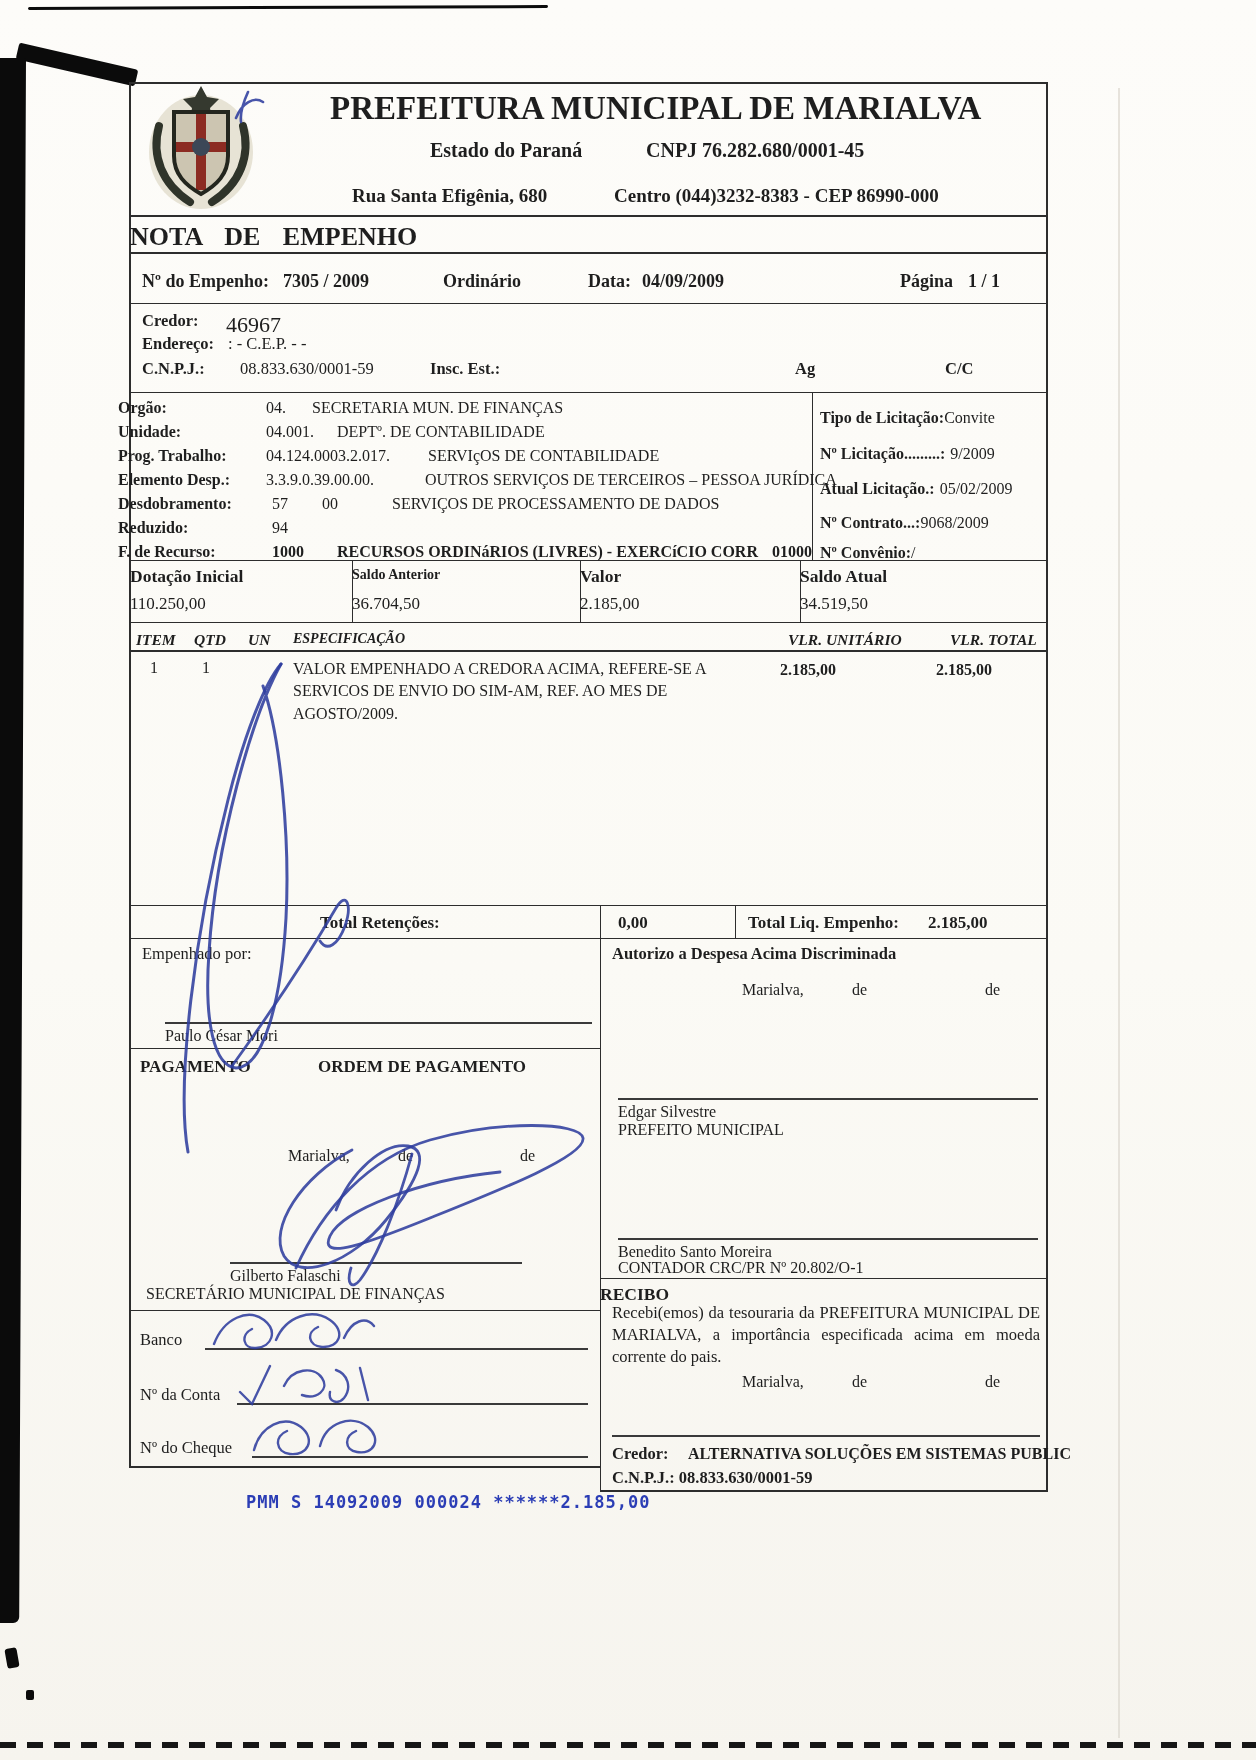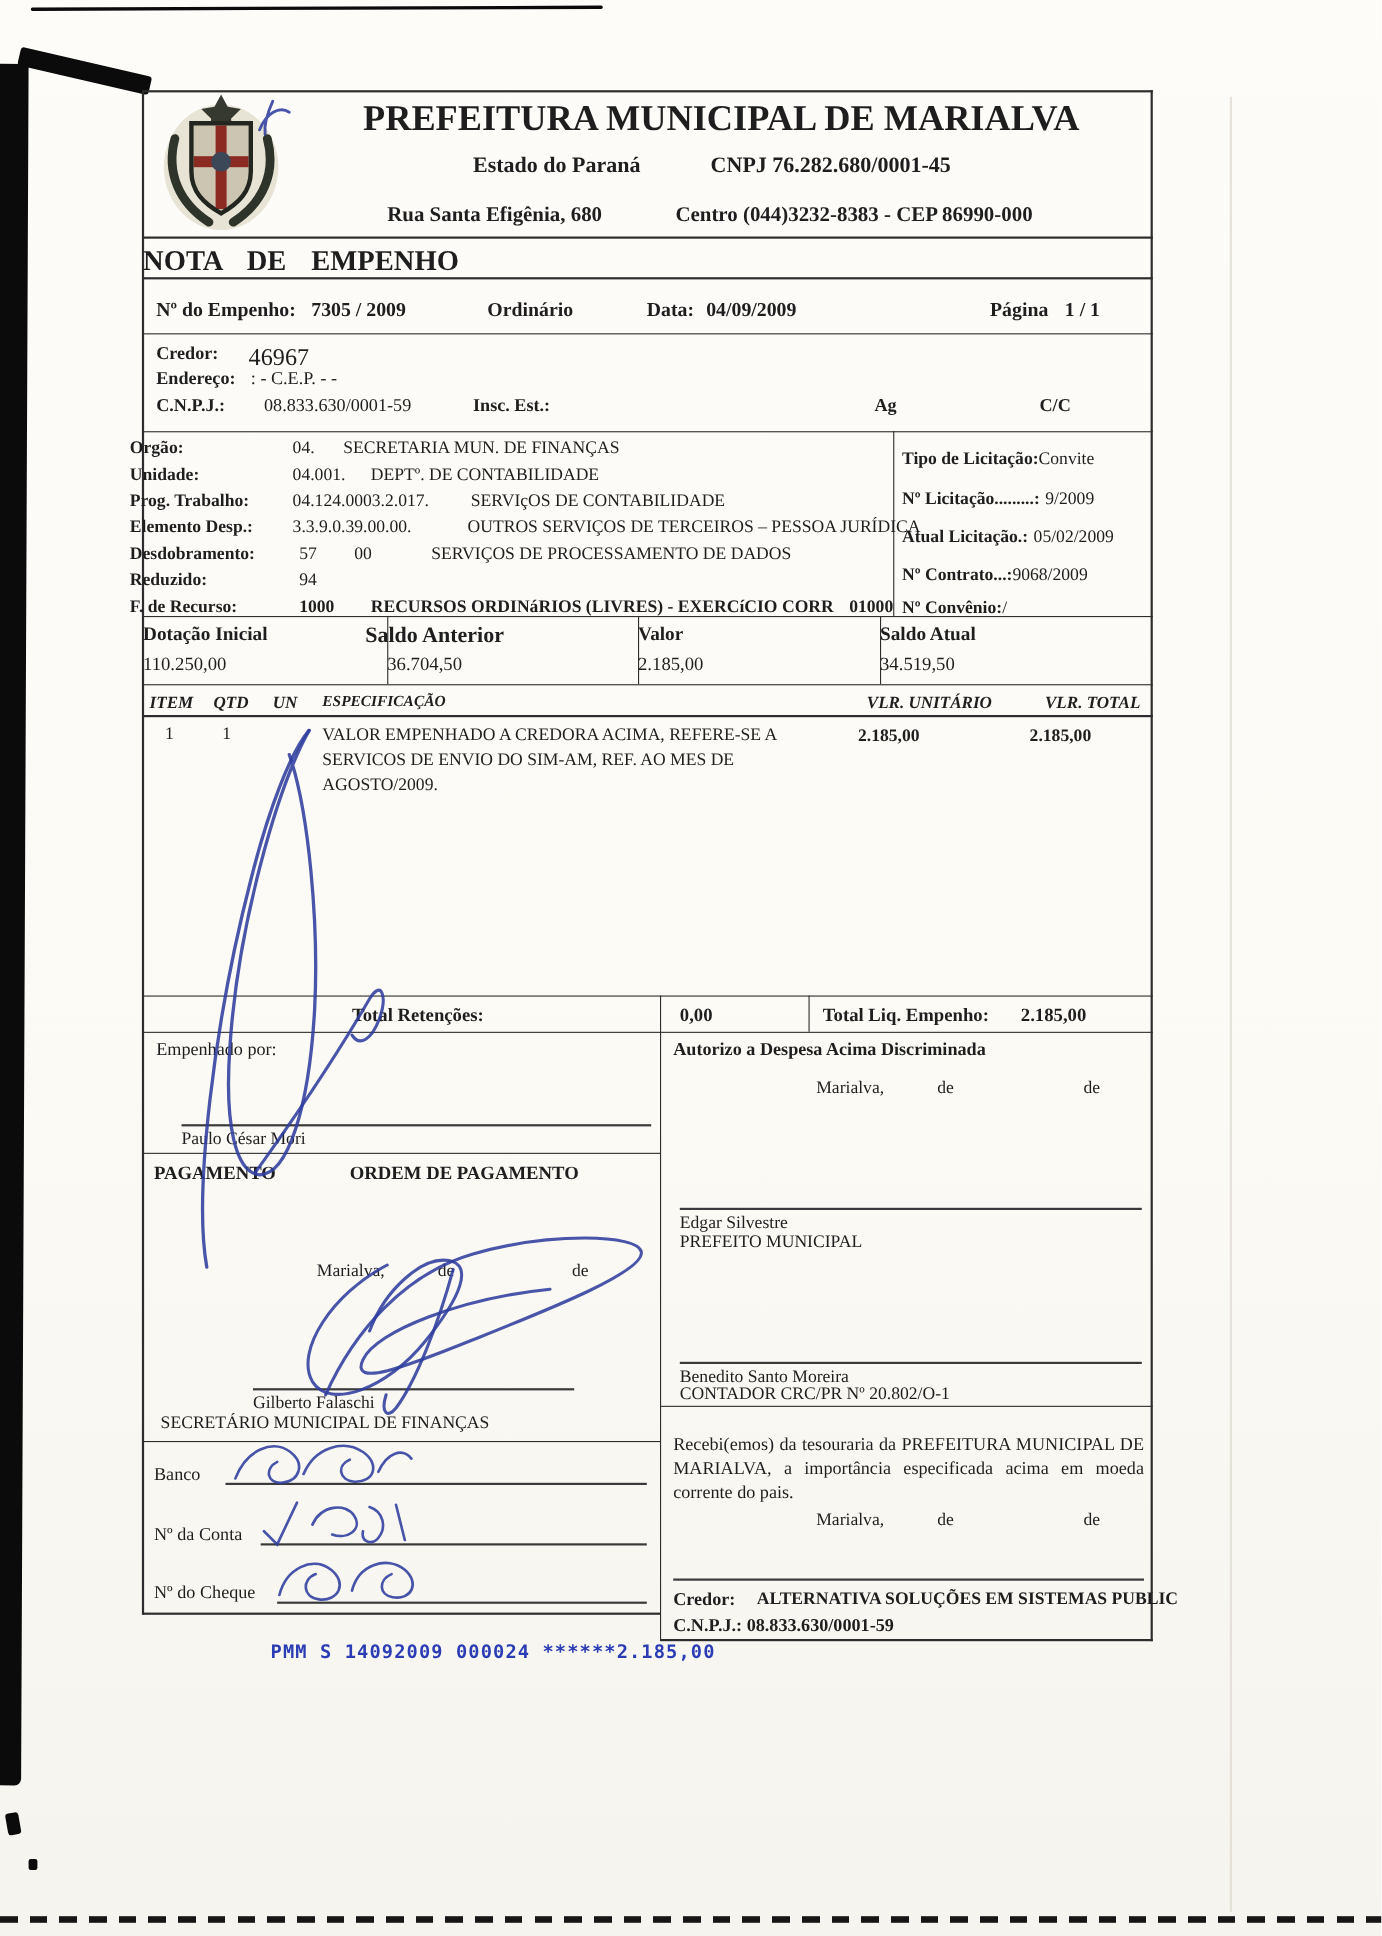--- a/index.html
+++ b/index.html
@@ -145,21 +145,21 @@
     <span class="b">Atual Licitação.:</span><span style="margin-left:5px">05/02/2009</span>
   </div>
   <div class="t" style="left:820px;top:513px">
     <span class="b">Nº Contrato...:</span><span>9068/2009</span>
   </div>
   <div class="t" style="left:820px;top:543px">
     <span class="b">Nº Convênio:</span><span>/</span>
   </div>
 
   <div class="t b ctr" style="left:130px;top:566px;width:222px;font-size:17.5px">Dotação Inicial</div>
-  <div class="t b ctr" style="left:332px;top:566px;width:228px;font-size:20px">Saldo Anterior</div>
+  <div class="t b ctr" style="left:352px;top:566px;width:228px;font-size:14px">Saldo Anterior</div>
   <div class="t b ctr" style="left:580px;top:566px;width:220px;font-size:17.5px">Valor</div>
   <div class="t b ctr" style="left:800px;top:566px;width:248px;font-size:17.5px">Saldo Atual</div>
   <div class="t ctr" style="left:130px;top:593px;width:222px;font-size:17px">110.250,00</div>
   <div class="t ctr" style="left:352px;top:593px;width:228px;font-size:17px">36.704,50</div>
   <div class="t ctr" style="left:580px;top:593px;width:220px;font-size:17px">2.185,00</div>
   <div class="t ctr" style="left:800px;top:593px;width:248px;font-size:17px">34.519,50</div>
 
   <div class="t b i u" style="left:136px;top:630px;font-size:15.5px">ITEM</div>
   <div class="t b i u" style="left:194px;top:630px;font-size:15.5px">QTD</div>
   <div class="t b i u" style="left:248px;top:630px;font-size:15.5px">UN</div>
@@ -194,20 +194,21 @@
 
   <div class="t b" style="left:612px;top:944px;font-size:16.5px">Autorizo a Despesa Acima Discriminada</div>
   <div class="t" style="left:742px;top:980px">Marialva,</div>
   <div class="t" style="left:852px;top:980px">de</div>
   <div class="t" style="left:985px;top:980px">de</div>
   <div class="t ctr" style="left:618px;top:1102px;width:420px">Edgar Silvestre</div>
   <div class="t ctr" style="left:618px;top:1120px;width:420px">PREFEITO MUNICIPAL</div>
   <div class="t ctr" style="left:618px;top:1242px;width:420px">Benedito Santo Moreira</div>
   <div class="t ctr" style="left:618px;top:1258px;width:420px">CONTADOR CRC/PR Nº 20.802/O-1</div>
 
+  <div class="t b ctr" style="left:600px;top:1284px;width:448px;font-size:17.5px">RECIBO</div>
   <div class="t wrap jst" style="left:612px;top:1302px;width:428px;font-size:16.5px;line-height:1.32">Recebi(emos) da tesouraria da PREFEITURA MUNICIPAL DE MARIALVA, a importância especificada acima em moeda corrente do pais.</div>
   <div class="t" style="left:742px;top:1372px">Marialva,</div>
   <div class="t" style="left:852px;top:1372px">de</div>
   <div class="t" style="left:985px;top:1372px">de</div>
   <div class="t b" style="left:612px;top:1444px;font-size:16.5px">Credor:</div>
   <div class="t b" style="left:688px;top:1444px;font-size:16px">ALTERNATIVA SOLUÇÕES EM SISTEMAS PUBLIC</div>
   <div class="t b" style="left:612px;top:1468px;font-size:16.5px">C.N.P.J.: 08.833.630/0001-59</div>
 
   <div class="t mono b blue" style="left:246px;top:1492px;font-size:17px;letter-spacing:1px">PMM S 14092009 000024 ******2.185,00</div>
 

